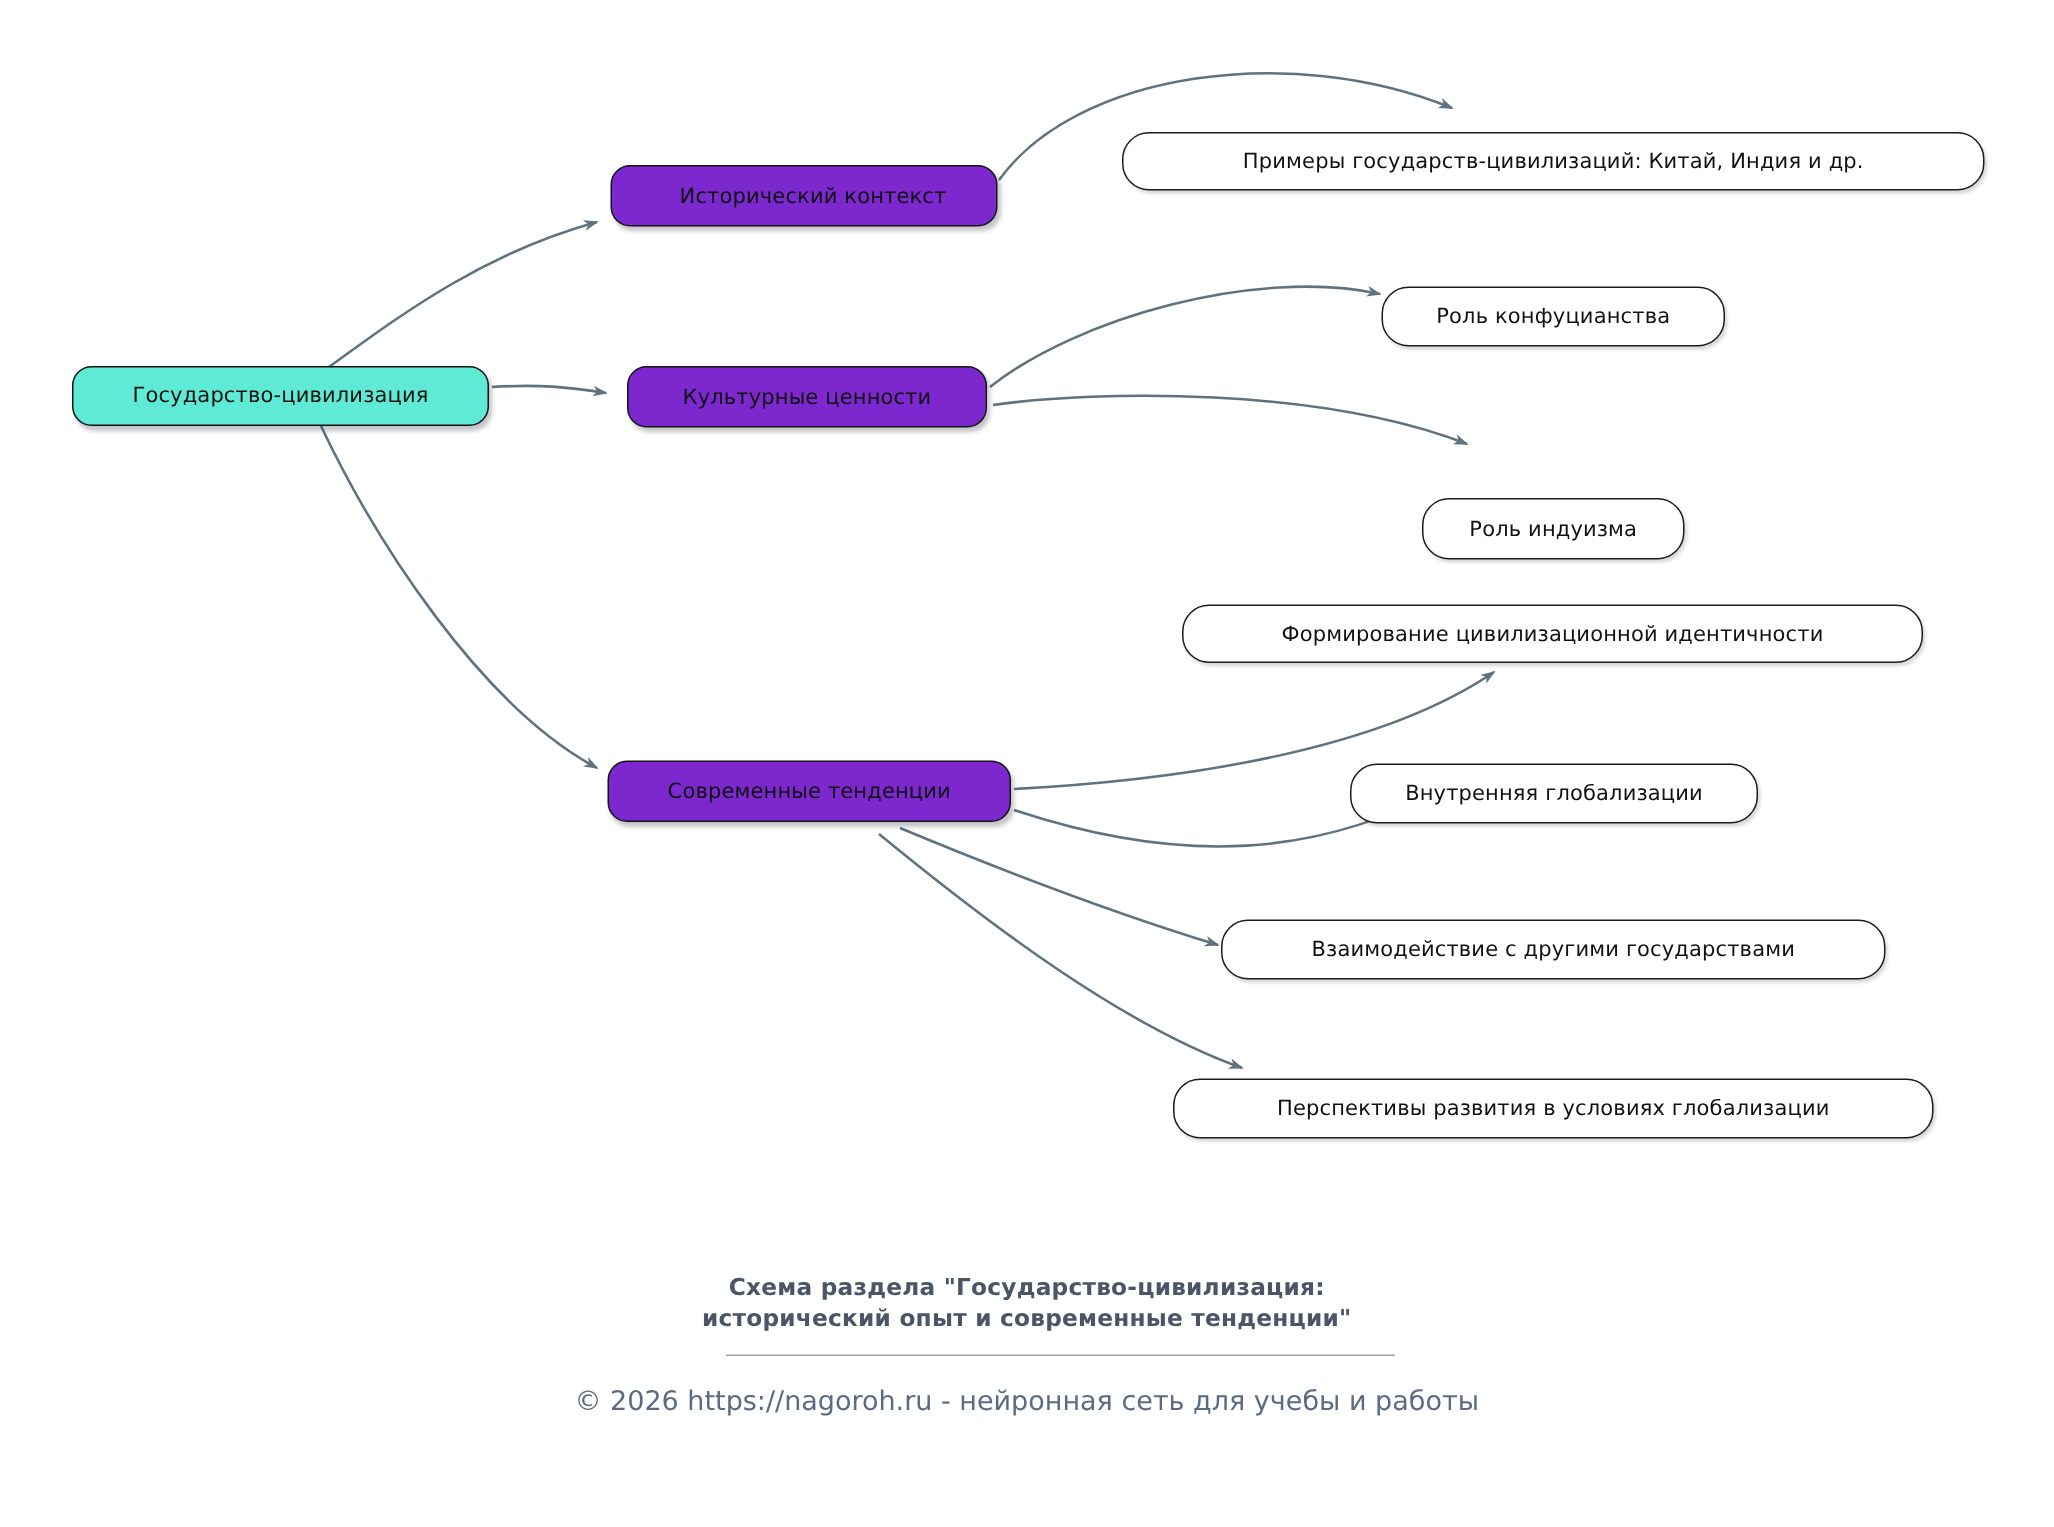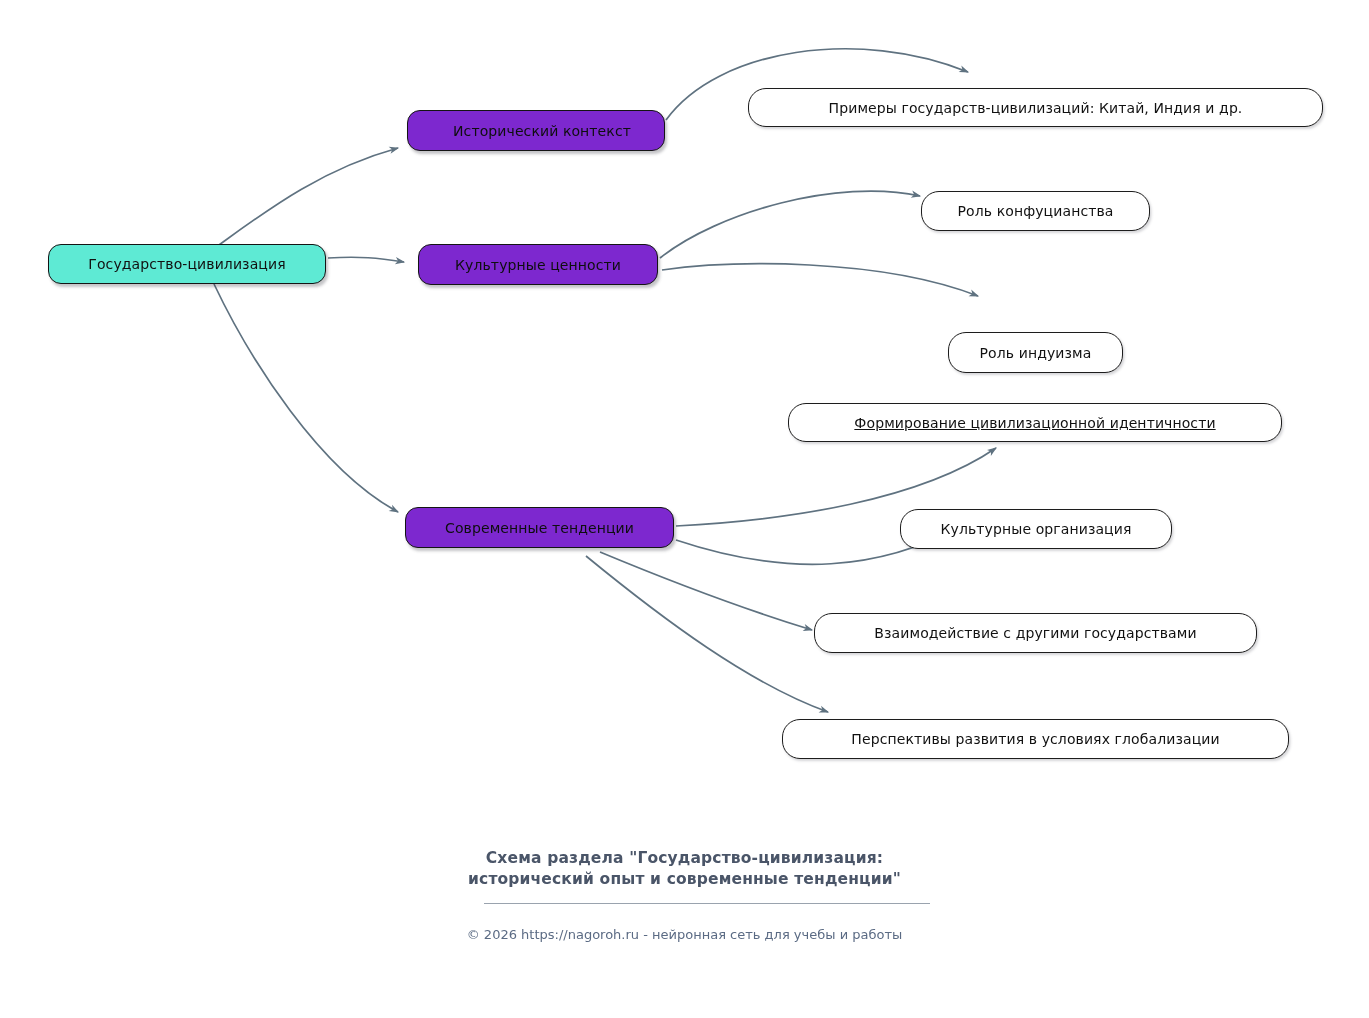--- a/index.html
+++ b/index.html
@@ -92,21 +92,21 @@
     background: #9aa3ae;
   }
 
   .footer {
     position: absolute;
     left: 0;
     top: 922px;
     width: 1369px;
     text-align: center;
     color: #5b6b84;
-    font-size: 13px;
+    font-size: 18px;
     line-height: 26px;
   }
 </style>
 </head>
 <body>
 
 <div id="mindmap-canvas">
 
   <svg class="edge-layer" viewBox="0 0 1369 1018">
     <defs>
@@ -135,23 +135,23 @@
   <div class="node node-branch" style="left:418px; top:244px; width:240px; height:41px;">Культурные ценности</div>
 
   <div class="node node-branch" style="left:405px; top:507px; width:269px; height:41px;">Современные тенденции</div>
 
   <div class="node node-leaf" style="left:748px; top:88px; width:575px; height:39px;">Примеры государств-цивилизаций: Китай, Индия и др.</div>
 
   <div class="node node-leaf" style="left:921px; top:191px; width:229px; height:40px;">Роль конфуцианства</div>
 
   <div class="node node-leaf" style="left:948px; top:296px; width:175px; height:41px;margin-top:36px;">Роль индуизма</div>
 
-  <div class="node node-leaf" style="left:788px; top:403px; width:494px; height:39px;text-decoration:underline;">Формирование цивилизационной идентичности</div>
+  <div class="node node-leaf" style="left:788px; top:403px; width:494px; height:39px;">Формирование цивилизационной идентичности</div>
 
-  <div class="node node-leaf" style="left:900px; top:509px; width:272px; height:40px;">Культурные организация</div>
+  <div class="node node-leaf" style="left:900px; top:509px; width:272px; height:40px;">Внутренняя глобализации</div>
 
   <div class="node node-leaf" style="left:814px; top:613px; width:443px; height:40px;">Взаимодействие с другими государствами</div>
 
   <div class="node node-leaf" style="left:782px; top:719px; width:507px; height:40px;">Перспективы развития в условиях глобализации</div>
 
   <div class="caption caption-line-1">Схема раздела "Государство-цивилизация:</div>
   <div class="caption caption-line-2">исторический опыт и современные тенденции"</div>
 
   <div class="caption-rule"></div>
 

